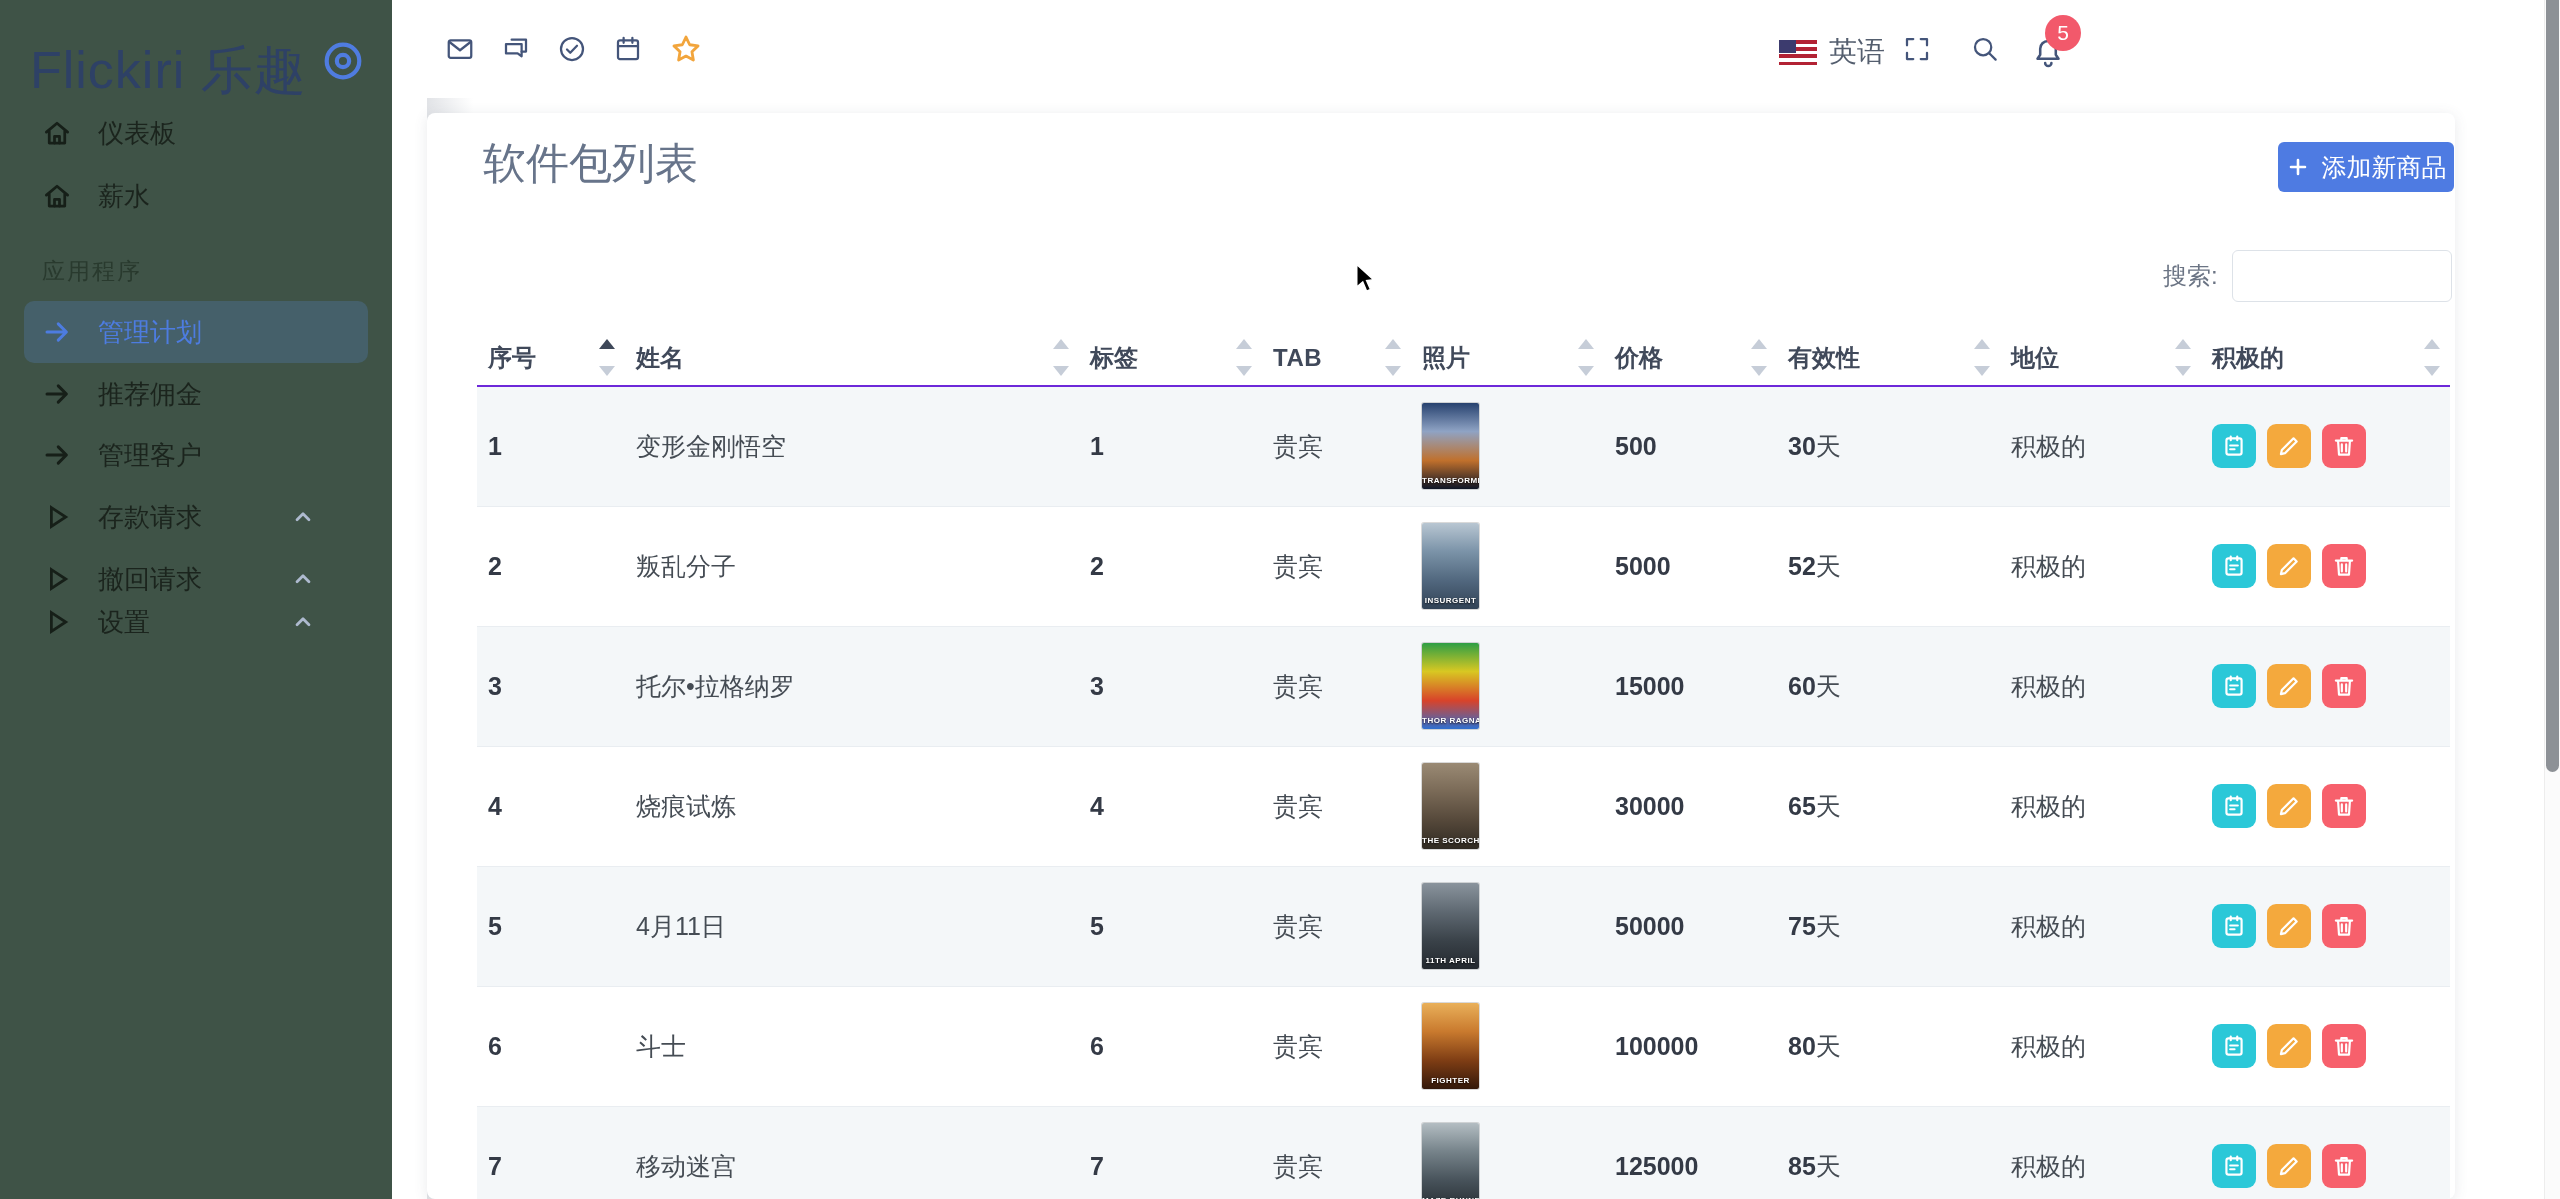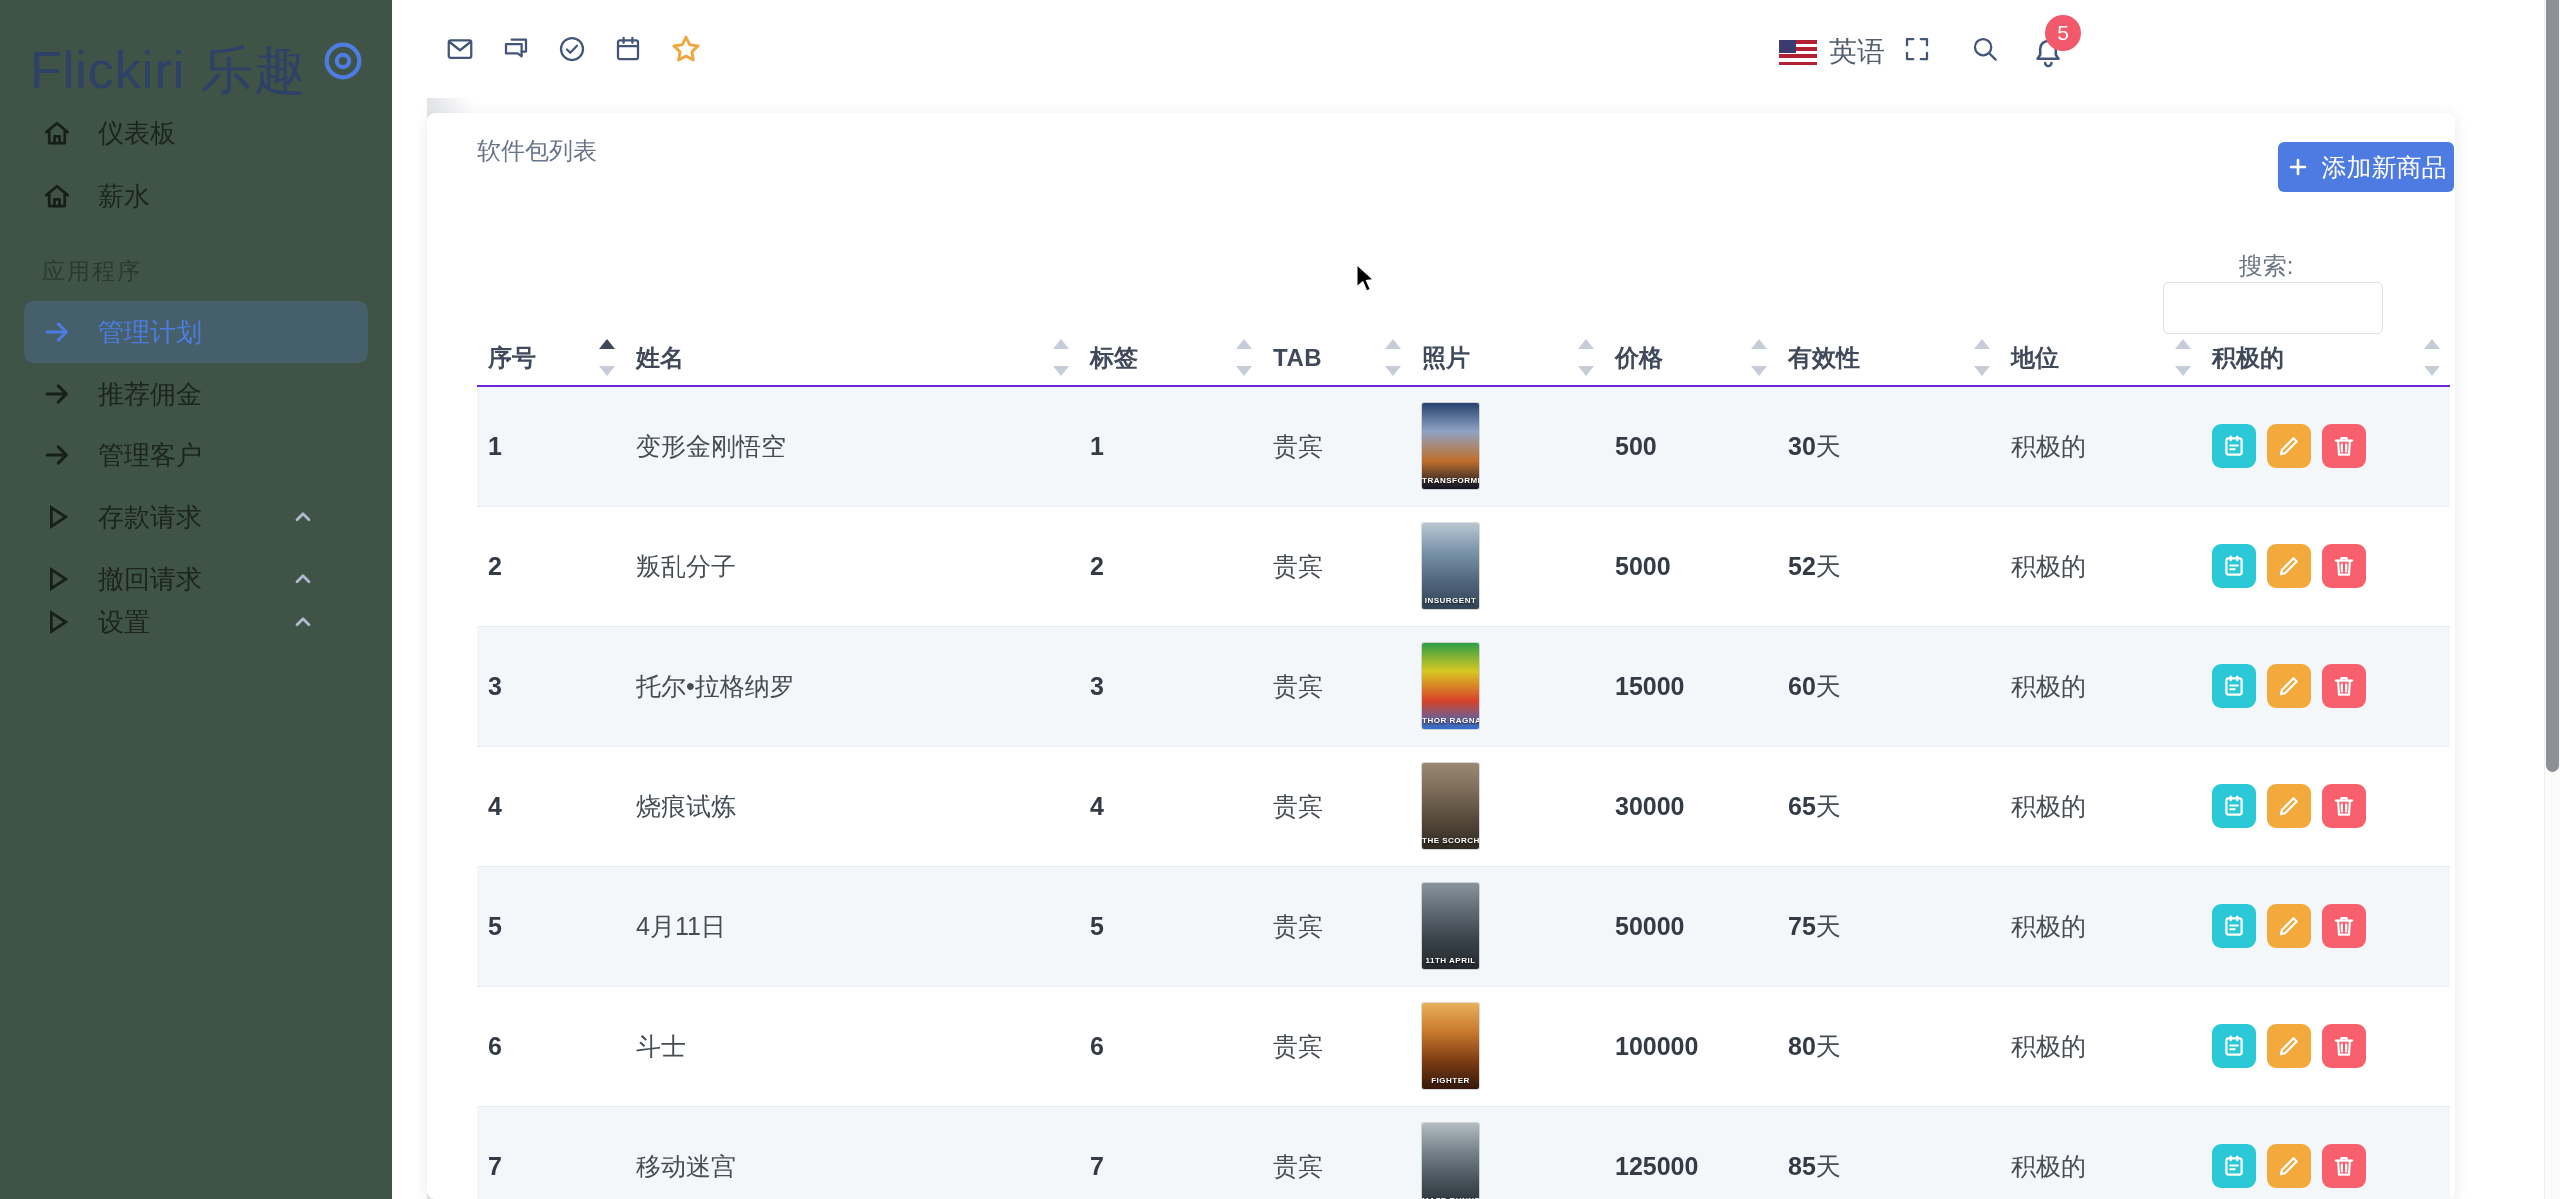--- a/index.html
+++ b/index.html
@@ -31,29 +31,29 @@
   .flag .canton { position:absolute; left:0; top:0; width:17px; height:13px; background:#3c3b6e; }
   .lang { position:absolute; left:1437px; top:33px; font-size:28px; color:#545e6e; cursor:pointer; }
   .badge { position:absolute; left:1653px; top:15px; width:36px; height:36px; border-radius:50%;
            background:#f2596b; color:#fff; font-size:21px; display:flex; align-items:center; justify-content:center; }
 
   
   .edge-shadow { position:absolute; left:427px; top:98px; width:46px; height:1101px;
                  background:linear-gradient(90deg, rgba(90,100,120,0.18), rgba(90,100,120,0)); }
   .card { position:absolute; left:427px; top:113px; width:2028px; height:1086px; background:#fff;
           border-radius:8px; box-shadow:0 2px 14px rgba(70,80,100,0.12); overflow:hidden; }
-  .page-title { position:absolute; left:50px; top:22px; font-size:24px; color:#67748a; }
+  .page-title { position:absolute; left:56px; top:22px; font-size:43px; color:#67748a; }
   .export-group { position:absolute; left:50px; top:80px; height:42px; display:flex; background:#4d6072; border-radius:8px; overflow:hidden; }
   .export-btn { width:116px; height:42px; color:#fff; font-size:24px; display:flex; align-items:center; justify-content:center; cursor:pointer; }
   .export-btn + .export-btn { border-left:1px solid #42536a; }
   .add-btn { position:absolute; left:1851px; top:29px; width:176px; height:50px; background:#4e7be2; border-radius:6px;
              color:#fff; font-size:25px; display:flex; align-items:center; justify-content:center; gap:12px; cursor:pointer; }
   .add-btn .icon { width:24px; height:24px; }
   .add-btn .icon svg { stroke-width:2.6; }
-  .search-wrap { position:absolute; left:1736px; top:137px; display:flex; align-items:center;flex-direction:column; }
+  .search-wrap { position:absolute; left:1736px; top:137px; display:flex; align-items:center; }
   .search-label { font-size:24px; color:#6b7484; margin-right:14px; }
   .search-input { width:220px; height:52px; border:1px solid #dde2e8; border-radius:6px; background:#fff; font-size:24px; padding:0 12px; outline:none; }
 
   
   table { position:absolute; left:50px; top:217px; width:1973px; border-collapse:collapse; table-layout:fixed; }
   thead th { position:relative; height:56px; text-align:left; vertical-align:middle; padding-left:11px;
              font-size:24px; font-weight:bold; color:#40495a; border-bottom:2px solid #6d28d9; }
   thead th.bold-col { letter-spacing:0.5px; }
   .sort { position:absolute; right:10px; top:9px; width:16px; }
   .sort i { display:block; width:0; height:0; border-left:8px solid transparent; border-right:8px solid transparent; margin:0 auto; }

